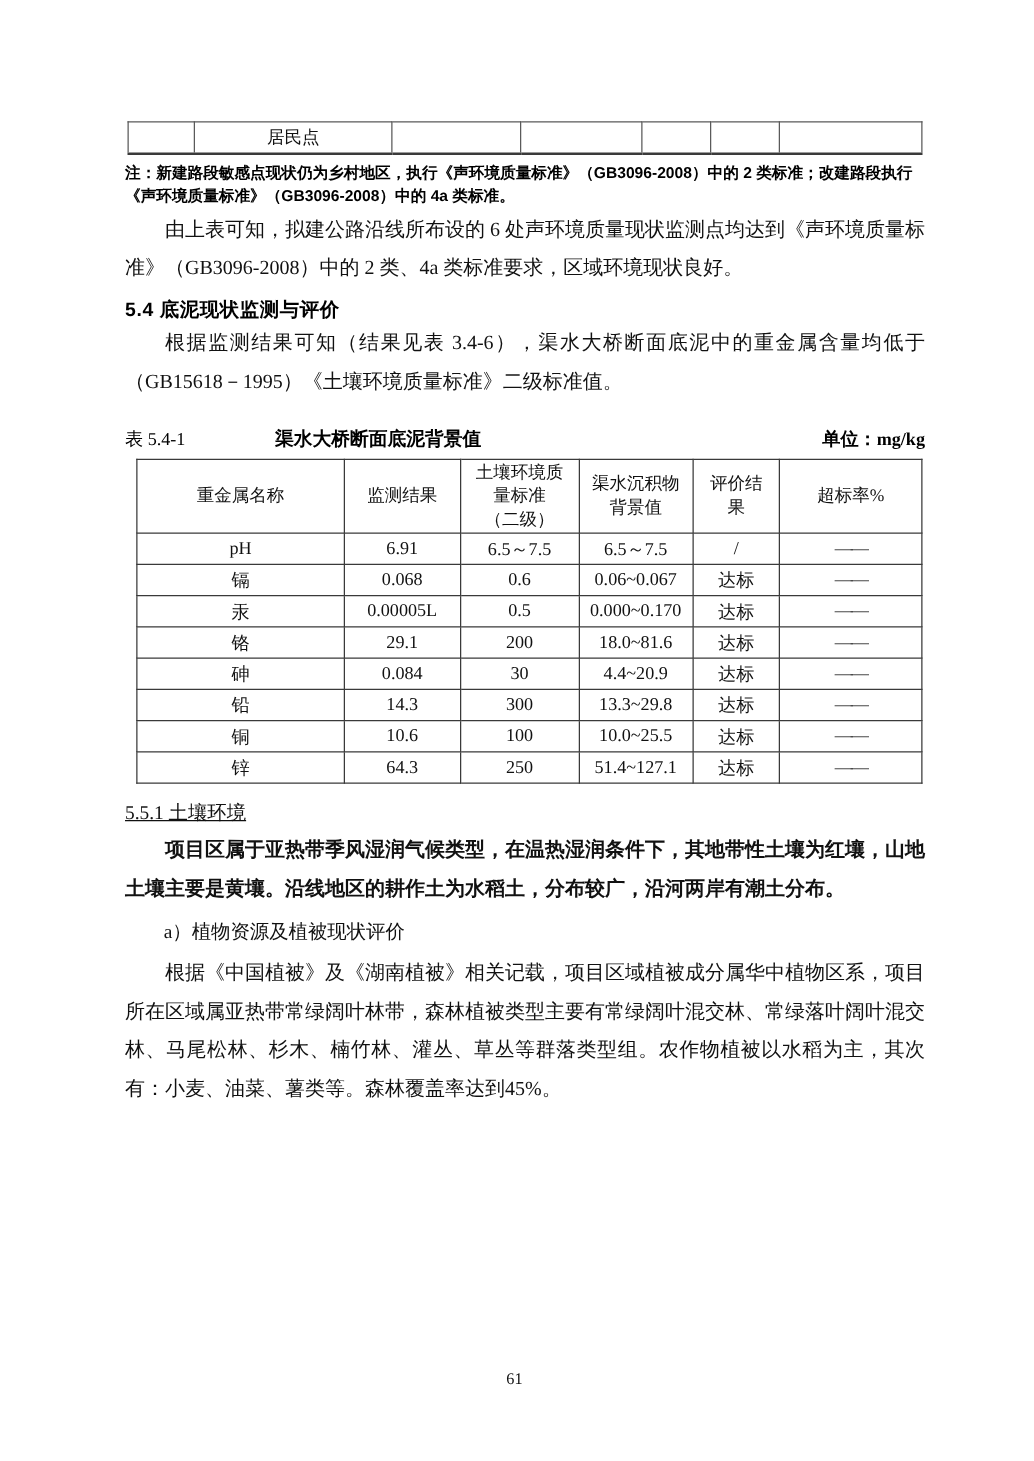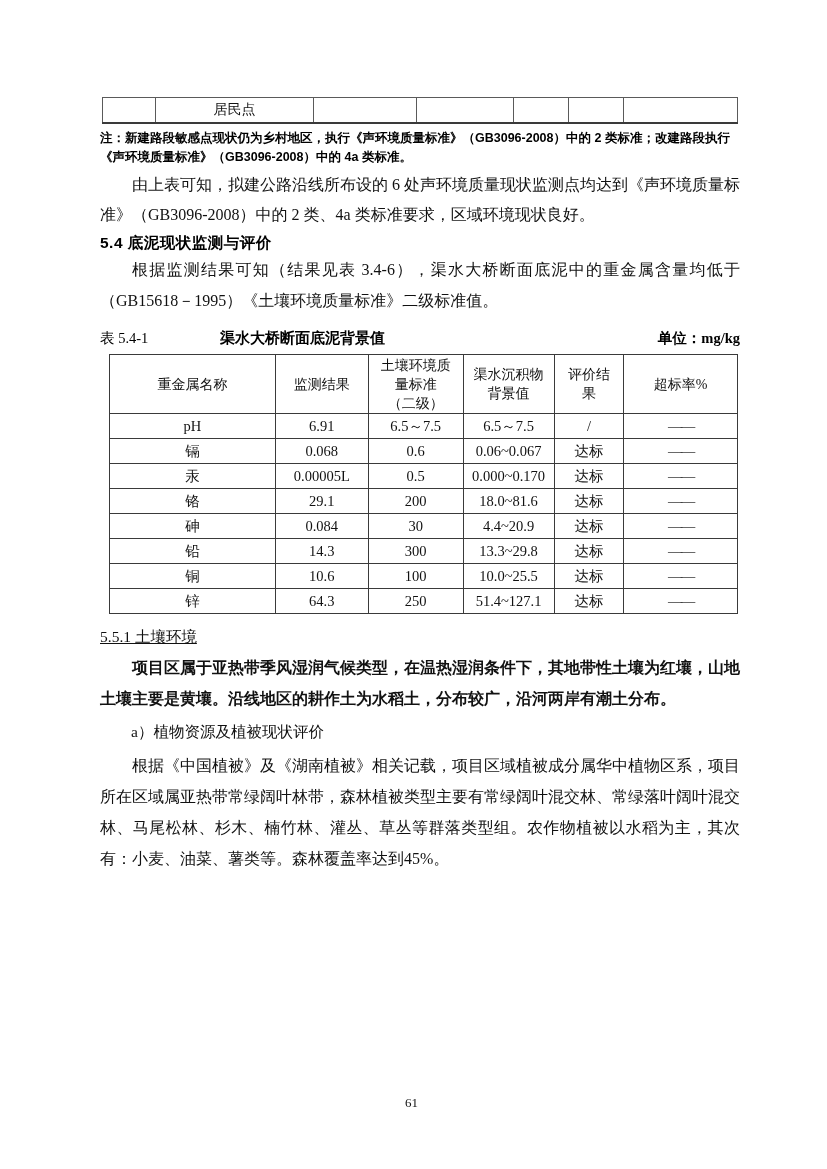--- a/index.html
+++ b/index.html
@@ -43,34 +43,34 @@
   .para-noise { margin-top:3px; line-height:30px; }
   .para-541   { margin-top:8px; }
   .para-551   { margin-top:4px;font-weight:bold; }
   .para-552   { margin-top:7px; }
 
   
   .heading-1 {
     margin:0; font-family:"Liberation Sans","DejaVu Sans",sans-serif;
     font-size:15.5px; font-weight:bold; letter-spacing:0.5px; color:#000;
   }
-  .h54 { margin-top:3px; }
+  .h54 { margin-top:8px; }
   .h55 { margin-top:25px; }
   .heading-2 {
     margin:0; font-size:15.5px; font-weight:normal;
     font-family:"Liberation Serif","DejaVu Serif",serif; color:#111;text-decoration:underline;
   }
   .h551 { margin-top:13px; }
   .h552 { margin-top:17px; }
   .item-a { margin:8px 0 0 0; font-size:15.5px; text-indent:2em; }
 
   
   .caption {
     display:flex; align-items:baseline;
-    margin-top:13px; font-size:14.5px; color:#000;
+    margin-top:21px; font-size:14.5px; color:#000;
   }
   .cap-label { width:120px; }
   .cap-title {
     flex:1; text-align:left; font-weight:bold; font-size:15px;
     font-family:"Liberation Sans","DejaVu Sans",sans-serif;
   }
   .cap-unit {
     width:120px; text-align:right; font-weight:bold; font-size:14.5px;
   }
 

